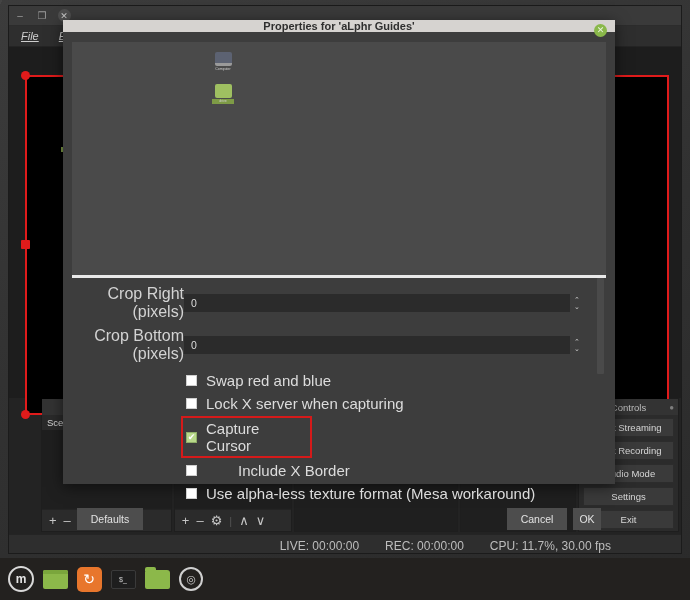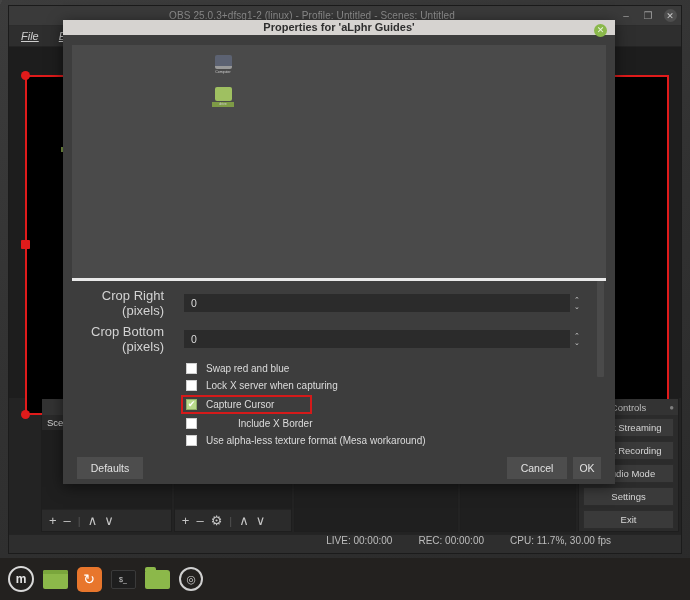--- a/index.html
+++ b/index.html
@@ -116,22 +116,22 @@
   }
   
   .ctl-btn{
     margin:2px 4px; height:19px; background:#3a3a3a; color:#d8d8d8;
     font-size:9.5px; display:flex; align-items:center; justify-content:center;
     border:1px solid #2c2c2c;
   }
 
   #obs-statusbar{
     height:19px; background:#2e2e2e; border-top:1px solid #242424;
-    display:flex; align-items:flex-start; justify-content:flex-end; gap:26px;
-    padding-right:70px; font-size:10px; color:#bdbdbd;
+    display:flex; align-items:flex-end; justify-content:flex-end; gap:26px;
+    padding-right:70px; font-size:12px; color:#bdbdbd;
   }
 
   
   #dialog{
     position:absolute; left:63px; top:20px; width:552px; height:464px;
     background:#3d3d3d; box-shadow:0 3px 14px rgba(0,0,0,.55);
     display:flex; flex-direction:column;
   }
   #dlg-titlebar{
     height:22px; background:#d6d3d0; position:relative;
@@ -147,39 +147,39 @@
   #dlg-preview{
     height:236px; background:#4a4a4a; border-bottom:3px solid #e9e9e9; position:relative;
   }
   #dlg-prev-icons{ position:absolute; left:140px; top:10px; }
   .d-icon{ width:22px; text-align:center; margin-bottom:12px; }
   .d-icon .glyph{ width:17px;height:14px; margin:0 auto; border-radius:2px; }
   .d-icon .cap{ font-size:3.5px; color:#d0d0d0; line-height:5px; margin-top:1px; }
 
   #dlg-form{ padding-top:7px; position:relative; }
   .frm-row{ display:flex; align-items:center; margin-bottom:6px; }
-  .frm-label{ width:112px; text-align:right; font-size:13px; color:#d3d3d3; padding-right:20px; }
+  .frm-label{ width:112px; text-align:right; font-size:16px; color:#d3d3d3; padding-right:0; }
   .spin{ flex:1; display:flex; align-items:stretch; margin-right:22px; }
   .spin input{
     flex:1; background:#2b2b2b; border:1px solid #2b2b2b; color:#dcdcdc;
     font-family:"Liberation Sans", sans-serif; font-size:10.5px; padding:2px 6px; outline:none;
   }
   .spin .arrows{
     width:14px; background:#3d3d3d; display:flex; flex-direction:column;
     align-items:center; justify-content:center; color:#cfcfcf; font-size:7px; line-height:7px;
   }
 
   .chk-row{ display:flex; align-items:center; margin:0 0 6px 114px; position:relative; }
   .chk{
     width:11px; height:11px; background:#fff; border:1px solid #cfcfcf;
     display:flex; align-items:center; justify-content:center; flex:0 0 auto;
   }
   .chk.on{ background:#b8d98a; border-color:#8fae68; }
   .chk .tick{ color:#ffffff; font-size:9px; line-height:9px; }
-  .chk-label{ font-size:10px; color:#dcdcdc; margin-left:9px; }
+  .chk-label{ font-size:15px; color:#dcdcdc; margin-left:9px; }
   .chk-row.highlight{
     outline:2px solid #d51a1a; outline-offset:0;
     padding:2px 6px 2px 3px; margin-left:111px; width:127px;
   }
 
   #dlg-scroll{
     position:absolute; right:2px; top:0; width:7px; height:96px;
     background:#4a4a4a; border-radius:1px;
   }
 
@@ -214,21 +214,20 @@
   .tb-obs{ width:24px;height:24px;border-radius:50%;border:2px solid #cfcfcf;display:flex;align-items:center;justify-content:center;color:#d4d4d4;font-size:11px;}
 </style>
 </head>
 <body>
 
 <div id="desktop"></div>
 
 <div id="obs-window">
 
   <div id="obs-titlebar">
-    <div id="obs-title">OBS 25.0.3+dfsg1-2 (linux) - Profile: Untitled - Scenes: Untitled</div>
     <div class="winbtn">–</div>
     <div class="winbtn">❐</div>
     <div class="winbtn close">
       <span class="circ">✕</span>
     </div>
   </div>
 
   <div id="obs-menubar">
     <span class="menu-item"><u>File</u></span>
     <span class="menu-item"><u>Edi</u></span>

